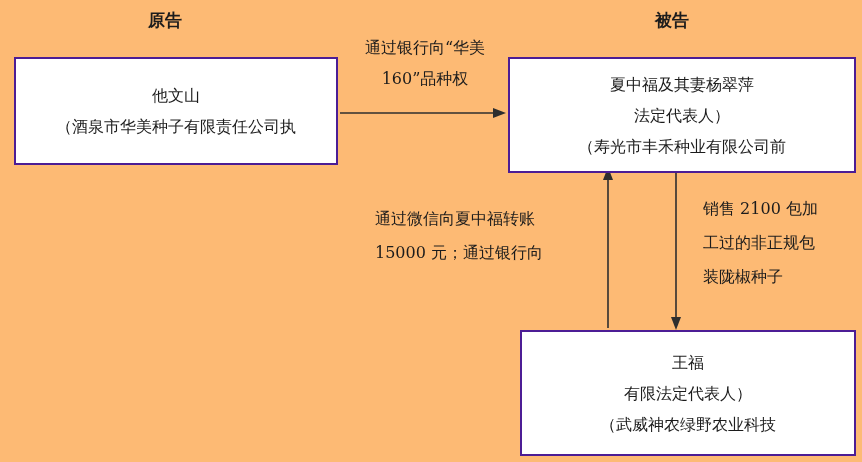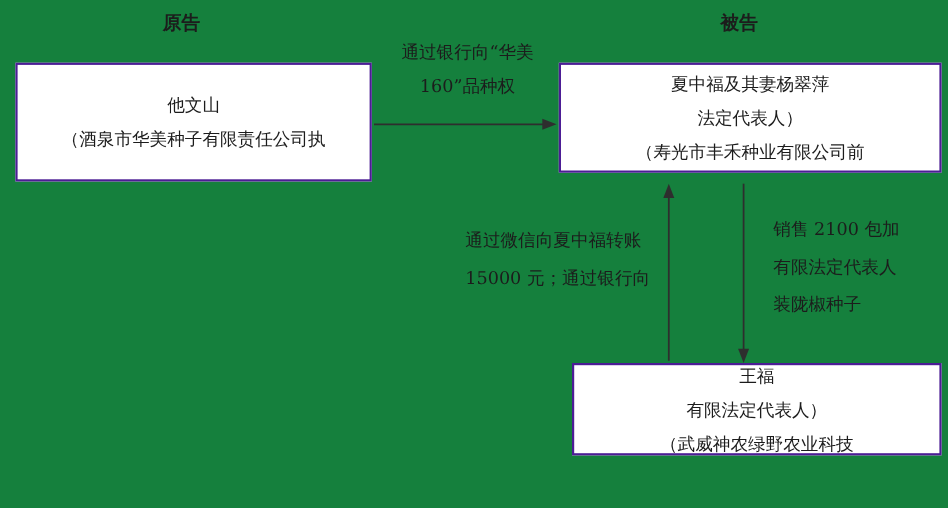--- a/index.html
+++ b/index.html
@@ -5,21 +5,21 @@
   html, body {
     margin: 0;
     padding: 0;
     background: #ffffff;
     font-family: "DejaVu Serif", "Liberation Serif", serif;
   }
   .canvas {
     position: relative;
     width: 862px;
     height: 462px;
-    background: #15803d;
+    background: #fdba74;
     overflow: hidden;
     color: #1c1c1c;
     text-decoration: underline;
   }
   .abs { position: absolute; }
   .role-label {
     font-size: 17px;
     font-weight: bold;
     color: #1c1c1c;
     white-space: nowrap;
@@ -80,41 +80,41 @@
       <line x1="608" y1="328" x2="608" y2="179"></line>
       <polygon points="608,167 603,180 613,180"></polygon>
     </g>
   </svg>
 
   <div class="node-box" style="left:14px; top:57px; width:324px; height:108px;">
     <div>他文山</div>
     <div>（酒泉市华美种子有限责任公司执</div>
   </div>
 
-  <div class="node-box" style="left:508px; top:57px; width:348px; height:100px;">
+  <div class="node-box" style="left:508px; top:57px; width:348px; height:116px;">
     <div>夏中福及其妻杨翠萍</div>
     <div>法定代表人）</div>
     <div>（寿光市丰禾种业有限公司前</div>
   </div>
 
-  <div class="node-box" style="left:520px; top:330px; width:336px; height:84px;">
+  <div class="node-box" style="left:520px; top:330px; width:336px; height:126px;">
     <div>王福</div>
     <div>有限法定代表人）</div>
     <div>（武威神农绿野农业科技</div>
   </div>
 
   <div class="edge-label center" style="left:348px; top:32px; width:154px;">
     <div>通过银行向“华美</div>
     <div>160”品种权</div>
   </div>
 
-  <div class="edge-label" style="left:375px; top:202px;margin-left:48px;">
+  <div class="edge-label" style="left:375px; top:202px;">
     <div>通过微信向夏中福转账</div>
     <div>15000 元；通过银行向</div>
   </div>
 
   <div class="edge-label" style="left:703px; top:192px;">
     <div>销售 2100 包加</div>
-    <div>有限法定代表人</div>
+    <div>工过的非正规包</div>
     <div>装陇椒种子</div>
   </div>
 
 </div>
 
 </body></html>

